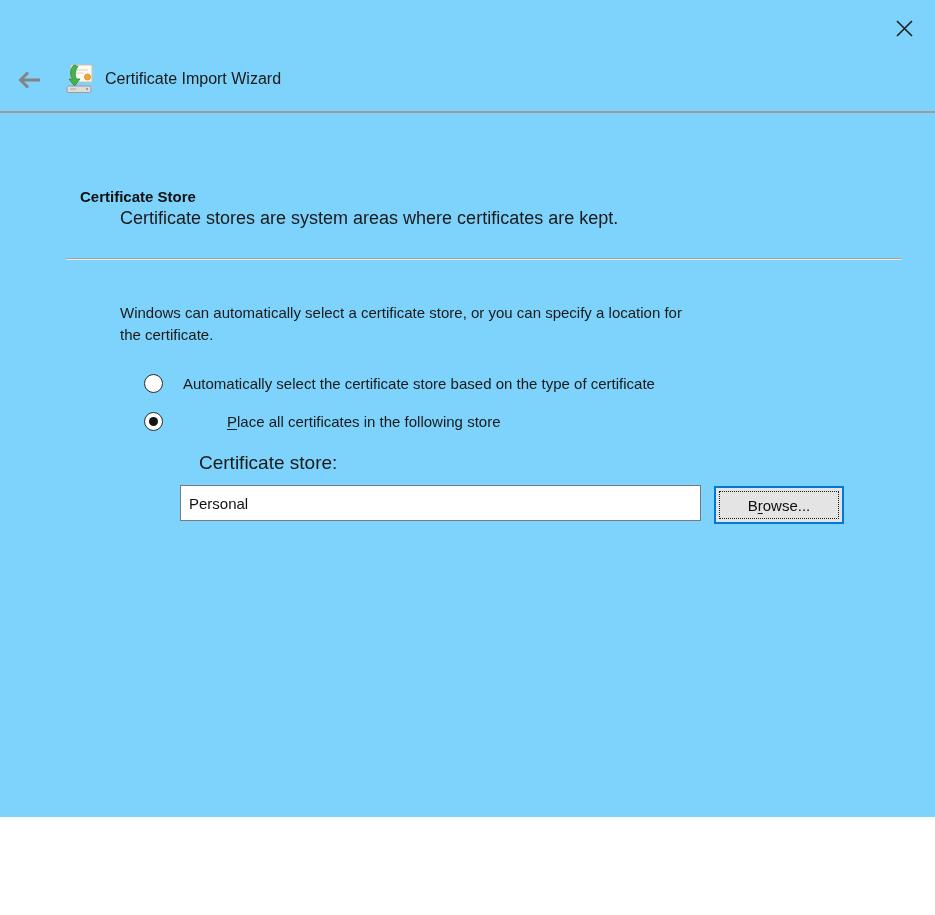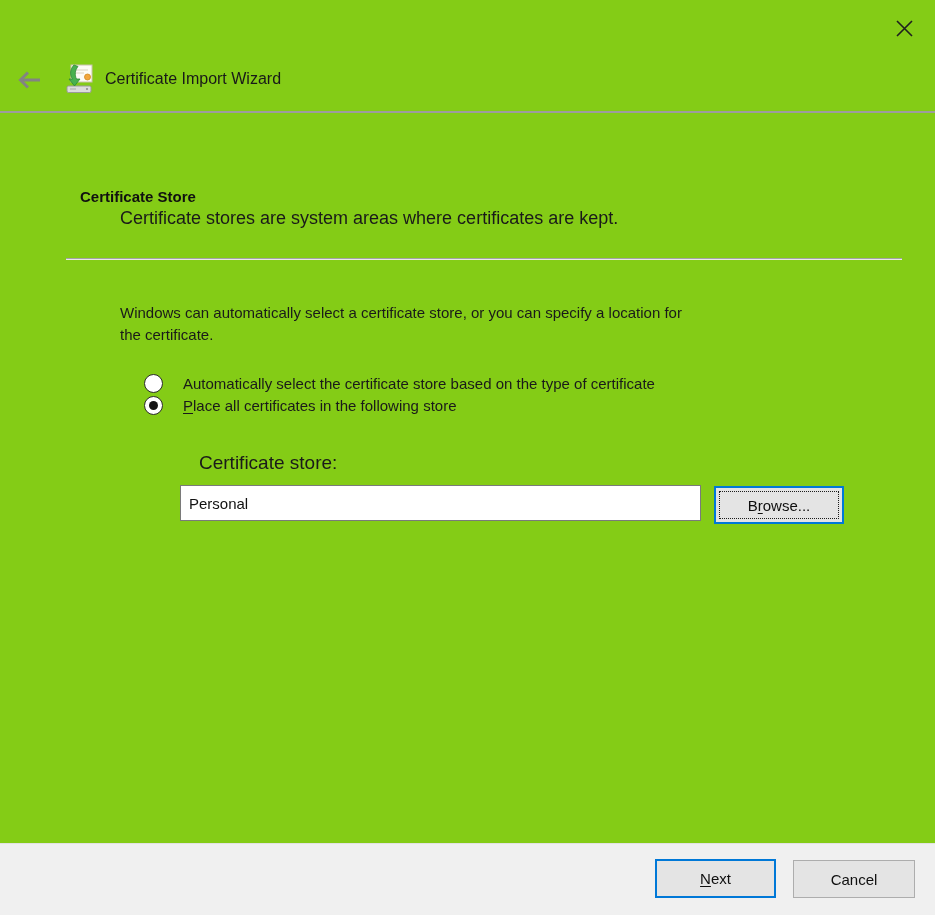--- a/index.html
+++ b/index.html
@@ -1,38 +1,38 @@
 <!DOCTYPE html>
 <html><head>
 <meta charset="utf-8">
 <style>
   * { margin:0; padding:0; box-sizing:border-box; }
   html,body { width:935px; height:915px; background:#ffffff; font-family:"Liberation Sans","DejaVu Sans",sans-serif; color:#1a1a1a; }
-  .wizard { position:relative; width:935px; height:915px; background:#84cc16; overflow:hidden; }
+  .wizard { position:relative; width:935px; height:817px; background:#7dd3fc; overflow:hidden; }
 
   
   .close-btn { position:absolute; top:12px; left:886px; width:36px; height:32px; display:flex; align-items:center; justify-content:center; cursor:pointer; background:transparent; border:none; }
 
   
   .back-btn { position:absolute; left:12px; top:65px; width:34px; height:30px; display:flex; align-items:center; justify-content:center; background:transparent; border:none; cursor:pointer; }
   .wiz-icon { position:absolute; left:62px; top:62px; width:34px; height:34px; }
   .title { position:absolute; left:105px; top:70px; font-size:16px; color:#191919; white-space:nowrap; }
   .divider-top { position:absolute; left:0; top:111px; width:935px; height:2px; background:#9d9d9d; }
 
   
   .heading { position:absolute; left:80px; top:188px; font-size:15px; font-weight:bold; color:#101010; }
   .subheading { position:absolute; left:120px; top:208px; font-size:18px; color:#1a1a1a; }
   .divider-mid { position:absolute; left:66px; right:33px; top:258px; height:2px; border-top:1px solid #a3a3a3; border-bottom:1px solid #e9e9e9; }
 
   
   .intro { position:absolute; left:120px; top:302px; font-size:15px; line-height:22px; color:#1a1a1a; }
 
   .radio-row { position:absolute; left:144px; display:flex; align-items:center; cursor:default; }
   .radio-row-1 { top:374px; }
-  .radio-row-2 { top:396px; }
+  .radio-row-2 { top:412px;gap:44px; }
   .radio-circle { width:19px; height:19px; border:1px solid #2b2b2b; border-radius:50%; background:#fff; position:relative; flex:0 0 auto; }
   .radio-circle.checked::after { content:""; position:absolute; left:4px; top:4px; width:9px; height:9px; border-radius:50%; background:#141414; }
   .radio-label { margin-left:20px; font-size:15px; white-space:nowrap; }
 
   .store-label { position:absolute; left:199px; top:452px; font-size:19px;text-align:center; }
   .store-input { position:absolute; left:180px; top:485px; width:521px; height:36px; border:1px solid #7a7a7a; background:#fff; font-family:"Liberation Sans","DejaVu Sans",sans-serif; font-size:15px; color:#111; padding:12px 8px; outline:none; }
 
   .btn { font-family:"Liberation Sans","DejaVu Sans",sans-serif; font-size:15px; color:#0f0f0f; background:#e4e4e4; border:1px solid #adadad; display:flex; align-items:center; justify-content:center; cursor:pointer; }
   .btn-browse { position:absolute; left:714px; top:486px; width:130px; height:38px; border:2px solid #0078d7; outline:1px dotted #1c1c1c; outline-offset:-6px; }
   .btn-next   { position:absolute; left:655px; top:859px; width:121px; height:39px; border:2px solid #0078d7; }

